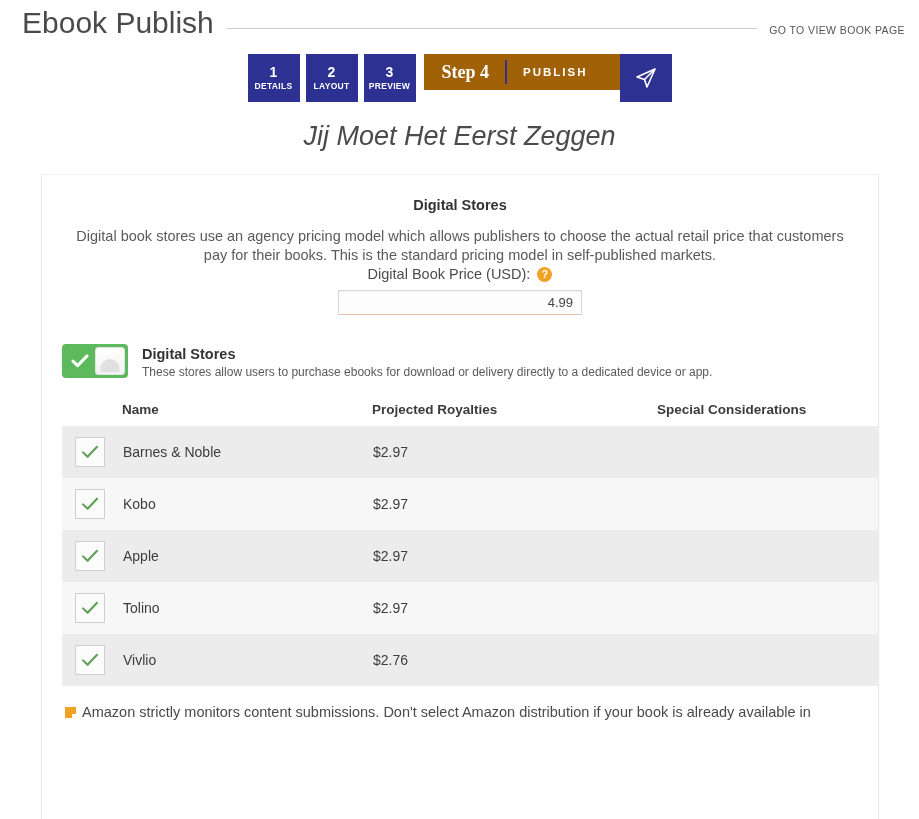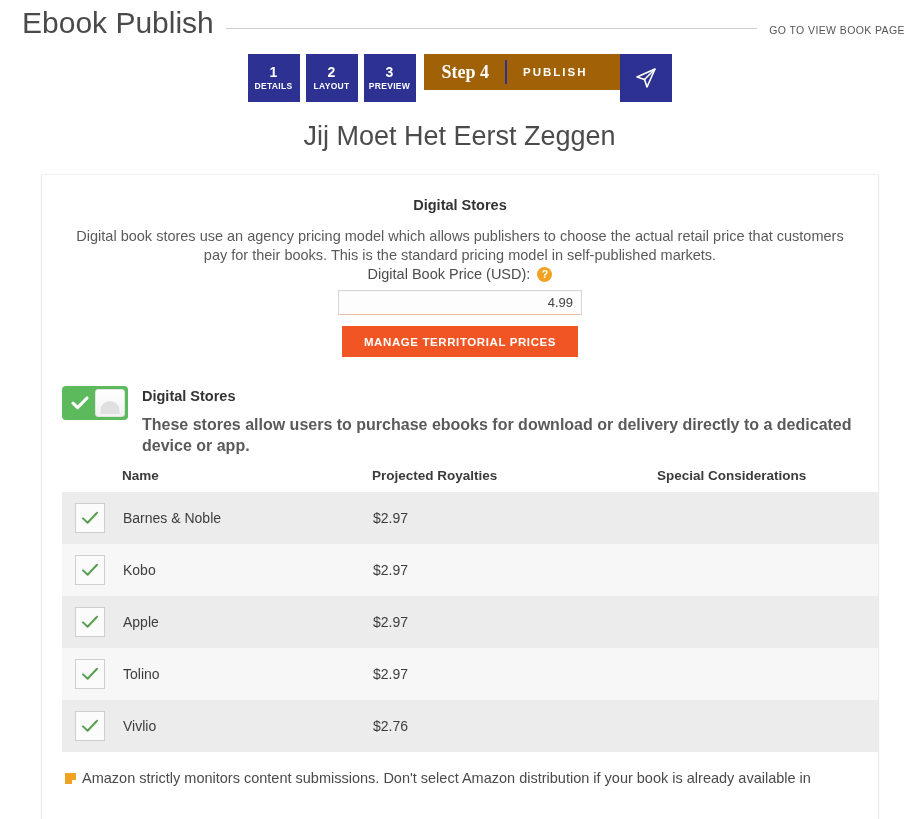--- a/index.html
+++ b/index.html
@@ -123,20 +123,21 @@
   }
 
   
   .book-title {
     text-align: center;
     font-size: 27px;
     font-weight: 300;
     color: #4b4b4b;
     margin-top: 21px;
     line-height: 1;
+    font-style: italic;
   }
 
   
   .card {
     margin: 24px 40px 0 41px;
     background: #ffffff;
     border: 1px solid #eaeaea;
     border-top: 1px solid #f0f0f0;
     box-shadow: 0 1px 2px rgba(0,0,0,0.05);
     padding: 22px 20px 0 20px;
@@ -261,30 +262,30 @@
     border-radius: 10px 10px 0 0;
   }
   .group-texts { padding-top: 1px; }
   .group-title {
     font-size: 14.5px;
     font-weight: bold;
     color: #333333;
     line-height: 1.25;
   }
   .group-sub {
-    font-size: 16px;
+    font-size: 12px;
     color: #5a5a5a;
-    font-weight: 700;
+    font-weight: 400;
     line-height: 1.3;
-    margin-top: 10px;
+    margin-top: 2px;
   }
 
   
   .store-table {
-    margin-top: 11px;
+    margin-top: 21px;
     width: 820px;
     border-collapse: collapse;
     table-layout: fixed;
   }
   .store-table th {
     text-align: left;
     font-size: 13.5px;
     font-weight: bold;
     color: #3b3b3b;
     padding: 0 0 9px 0;
@@ -392,21 +393,20 @@
 
   <div class="section-title">Digital Stores</div>
   <div class="section-desc">Digital book stores use an agency pricing model which allows publishers to choose the actual retail price that customers pay for their books. This is the standard pricing model in self-published markets.</div>
 
   <div class="price-block">
     <div class="price-label-row">
       <span>Digital Book Price (USD):</span>
       <span class="help-icon">?</span>
     </div>
     <input class="price-input" type="text" value="4.99" style="">
-    <button class="manage-btn">MANAGE TERRITORIAL PRICES</button>
   </div>
 
   <div class="group-head">
     <div class="toggle">
       <span class="toggle-check">
         <svg width="18" height="14" viewBox="0 0 18 14" aria-hidden="true">
           <path d="M2 7.2 L6.6 11.6 L16 2" fill="none" stroke="#ffffff" stroke-width="3.1" stroke-linecap="round" stroke-linejoin="round"></path>
         </svg>
       </span>
       <span class="toggle-knob"></span>

